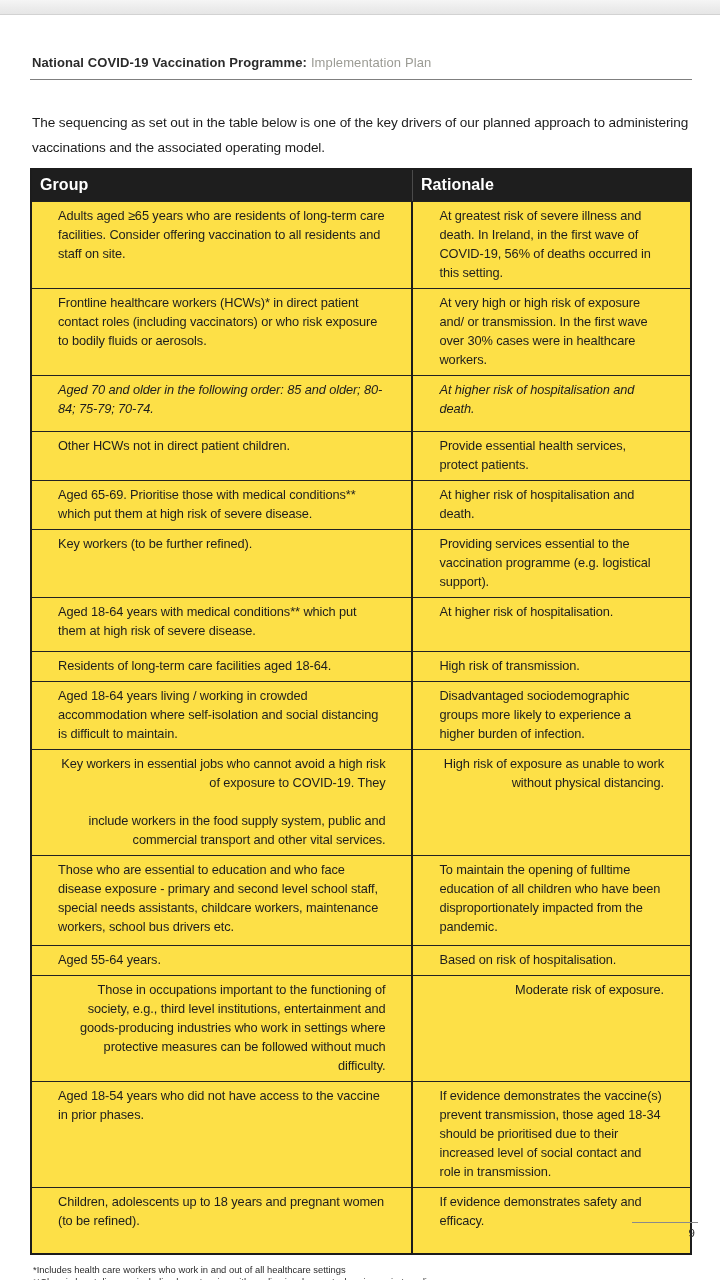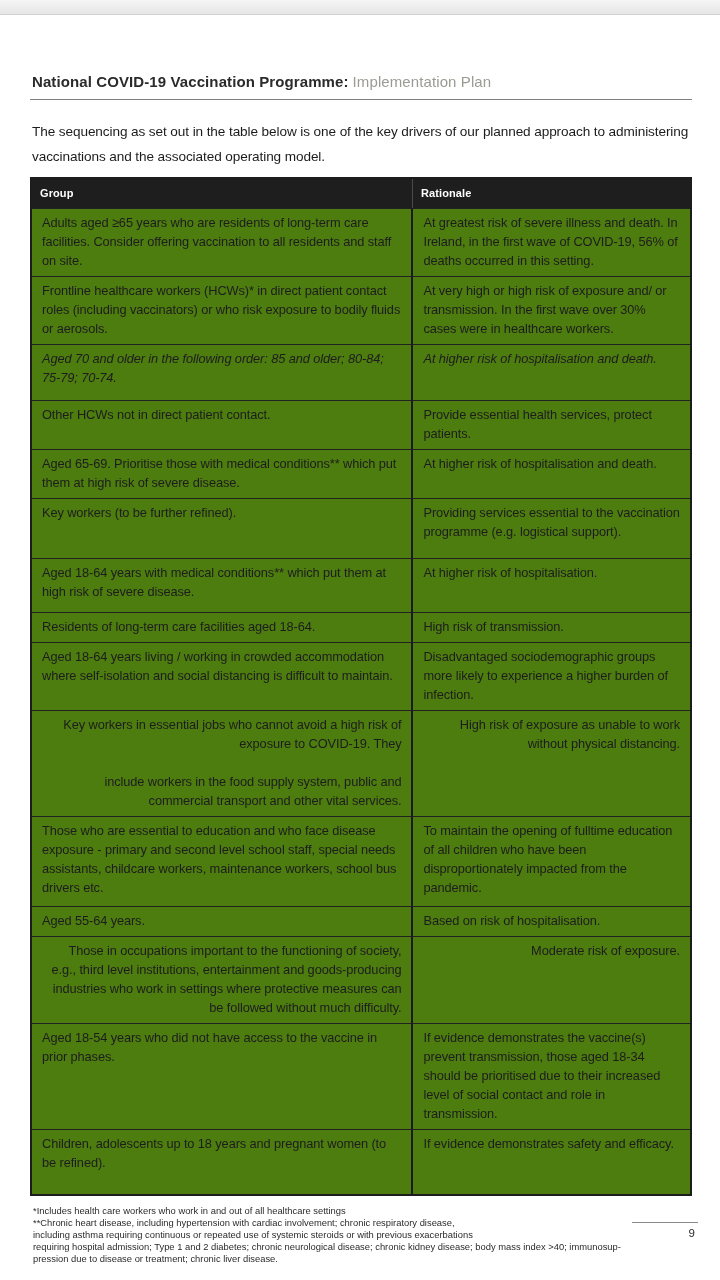--- a/index.html
+++ b/index.html
@@ -11,54 +11,54 @@
     color: #1d1d1d;
     overflow: hidden;
   }
   .top-bar {
     width: 720px; height: 15px;
     background: linear-gradient(#f5f5f5 0%, #ececec 55%, #e6e6e6 100%);
     border-bottom: 1px solid #d2d2d2;
   }
   .page { padding: 0 28px 0 30px; }
 
-  .doc-header { margin-top: 58px; padding-left: 2px; font-size: 15px; letter-spacing: 0.1px; }
+  .doc-header { margin-top: 40px; padding-left: 2px; font-size: 13px; letter-spacing: 0.1px; }
   .doc-header .bold-part { font-weight: bold; color: #2b2b2b; }
   .doc-header .light-part { color: #9b9b94; margin-left: 4px; }
   .header-rule { border: none; border-top: 1px solid #7f7f7f; margin-top: 9px; }
 
   .intro {
-    margin-top: 19px; padding-left: 2px;
+    margin-top: 30px; padding-left: 2px;
     font-size: 13.6px; line-height: 25px; color: #1c1c1c; letter-spacing: -0.1px;
   }
 
   table.seq-table {
     width: 100%;
     margin-top: 8px;
     border-collapse: collapse;
     border: 2px solid #1c1c1c;
   }
   .seq-table th {
     background: #1e1e1e;
     color: #ffffff;
-    font-size: 11px;
+    font-size: 16px;
     font-weight: bold;
     text-align: left;
     padding: 6px 8px 7px;
     letter-spacing: 0.1px;
   }
   .seq-table th:first-child { width: 57.8%; border-right: 1px solid #4a4a4a; }
   .seq-table td {
-    background: #4d7c0f;
+    background: #fde047;
     font-size: 12.8px;
     line-height: 19px;
     letter-spacing: -0.1px;
     color: #1d1d1d;
     vertical-align: top;
-    padding: 4px 10px 6px;
+    padding: 4px 26px 6px;
     border-top: 1.5px solid #222222;
     white-space: pre-line;
   }
   .seq-table td.col-group { border-right: 2px solid #1c1c1c; }
 
   .footnotes {
     margin-top: 9px; padding-left: 3px;
     font-size: 9.4px; line-height: 12px; color: #2b2b2b;
     white-space: pre-line; letter-spacing: 0;
   }
@@ -95,21 +95,21 @@
       </tr>
       <tr style="height:64px;">
         <td class="col-group">Frontline healthcare workers (HCWs)* in direct patient contact roles (including vaccinators) or who risk exposure to bodily fluids or aerosols.</td>
         <td>At very high or high risk of exposure and/ or transmission. In the first wave over 30% cases were in healthcare workers.</td>
       </tr>
       <tr style="height:56px;font-style:italic;">
         <td class="col-group">Aged 70 and older in the following order: 85 and older; 80-84; 75-79; 70-74.</td>
         <td>At higher risk of hospitalisation and death.</td>
       </tr>
       <tr style="height:48px;">
-        <td class="col-group">Other HCWs not in direct patient contact.</td>
+        <td class="col-group">Other HCWs not in direct patient children.</td>
         <td>Provide essential health services, protect patients.</td>
       </tr>
       <tr style="height:48px;margin-top:40px;">
         <td class="col-group">Aged 65-69. Prioritise those with medical conditions** which put them at high risk of severe disease.</td>
         <td>At higher risk of hospitalisation and death.</td>
       </tr>
       <tr style="height:60px;margin-left:12px;">
         <td class="col-group">Key workers (to be further refined).</td>
         <td>Providing services essential to the vaccination programme (e.g. logistical support).</td>
       </tr>

